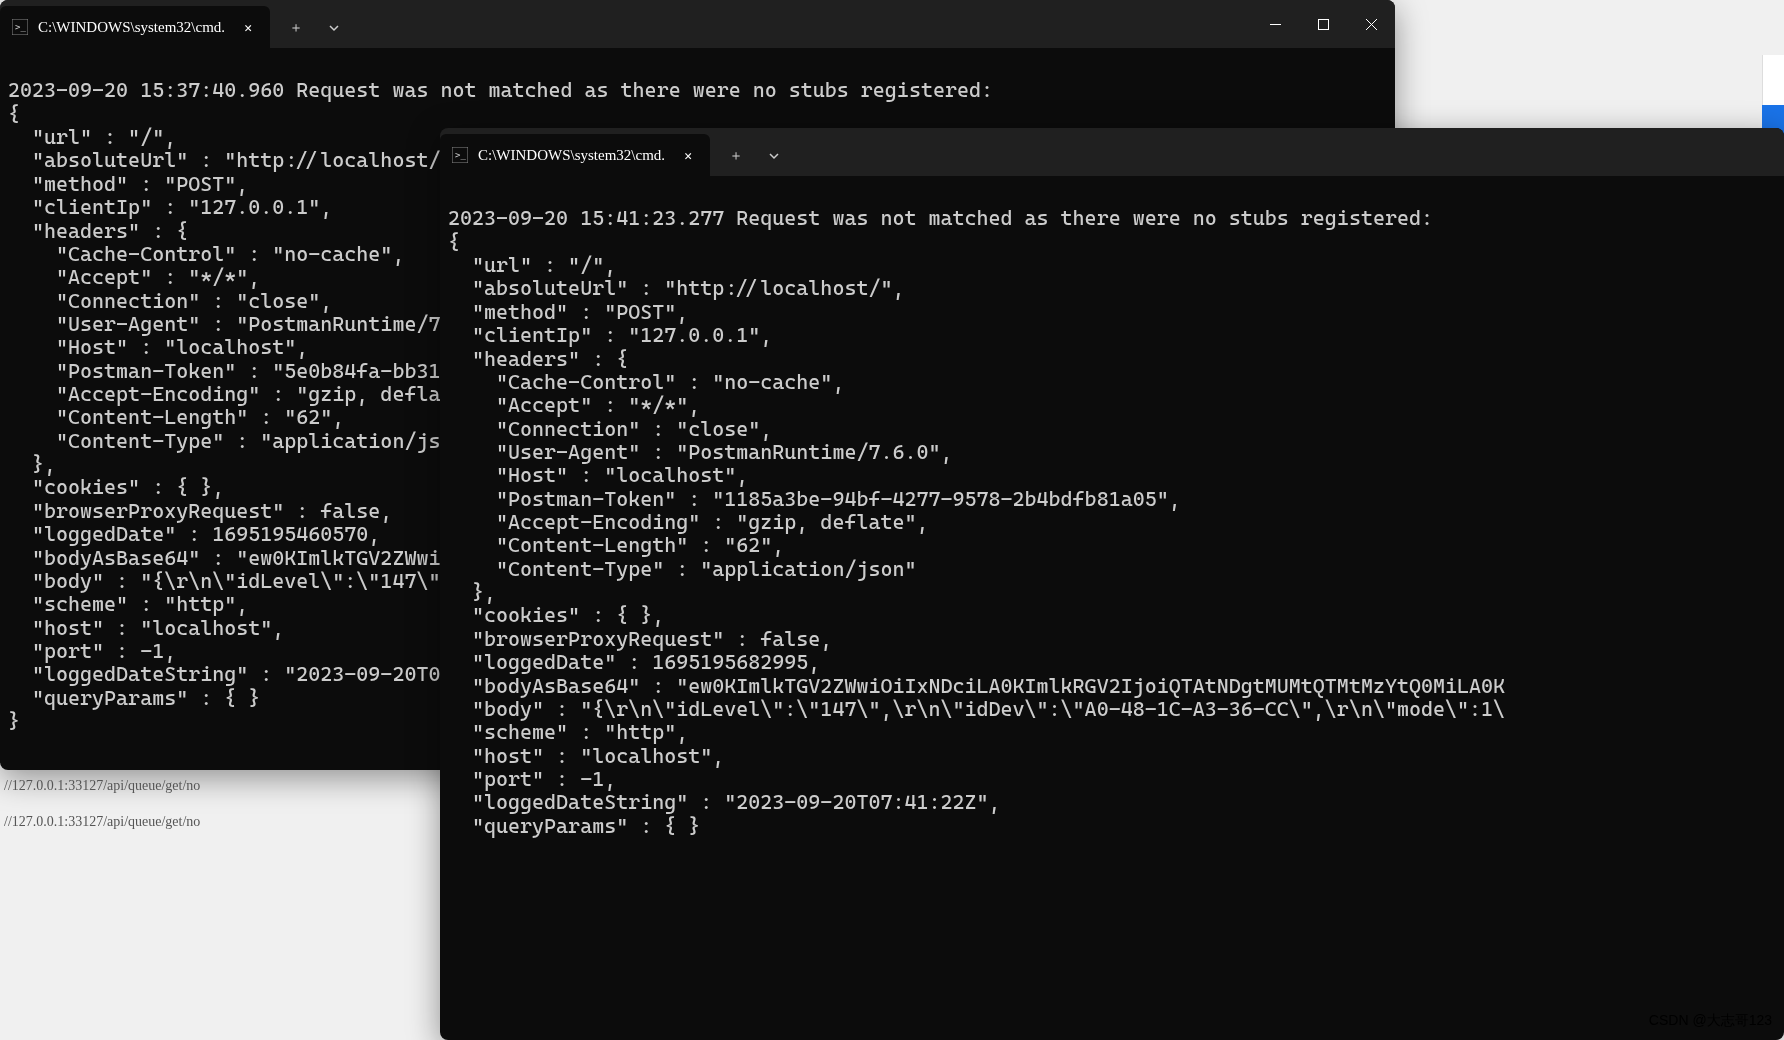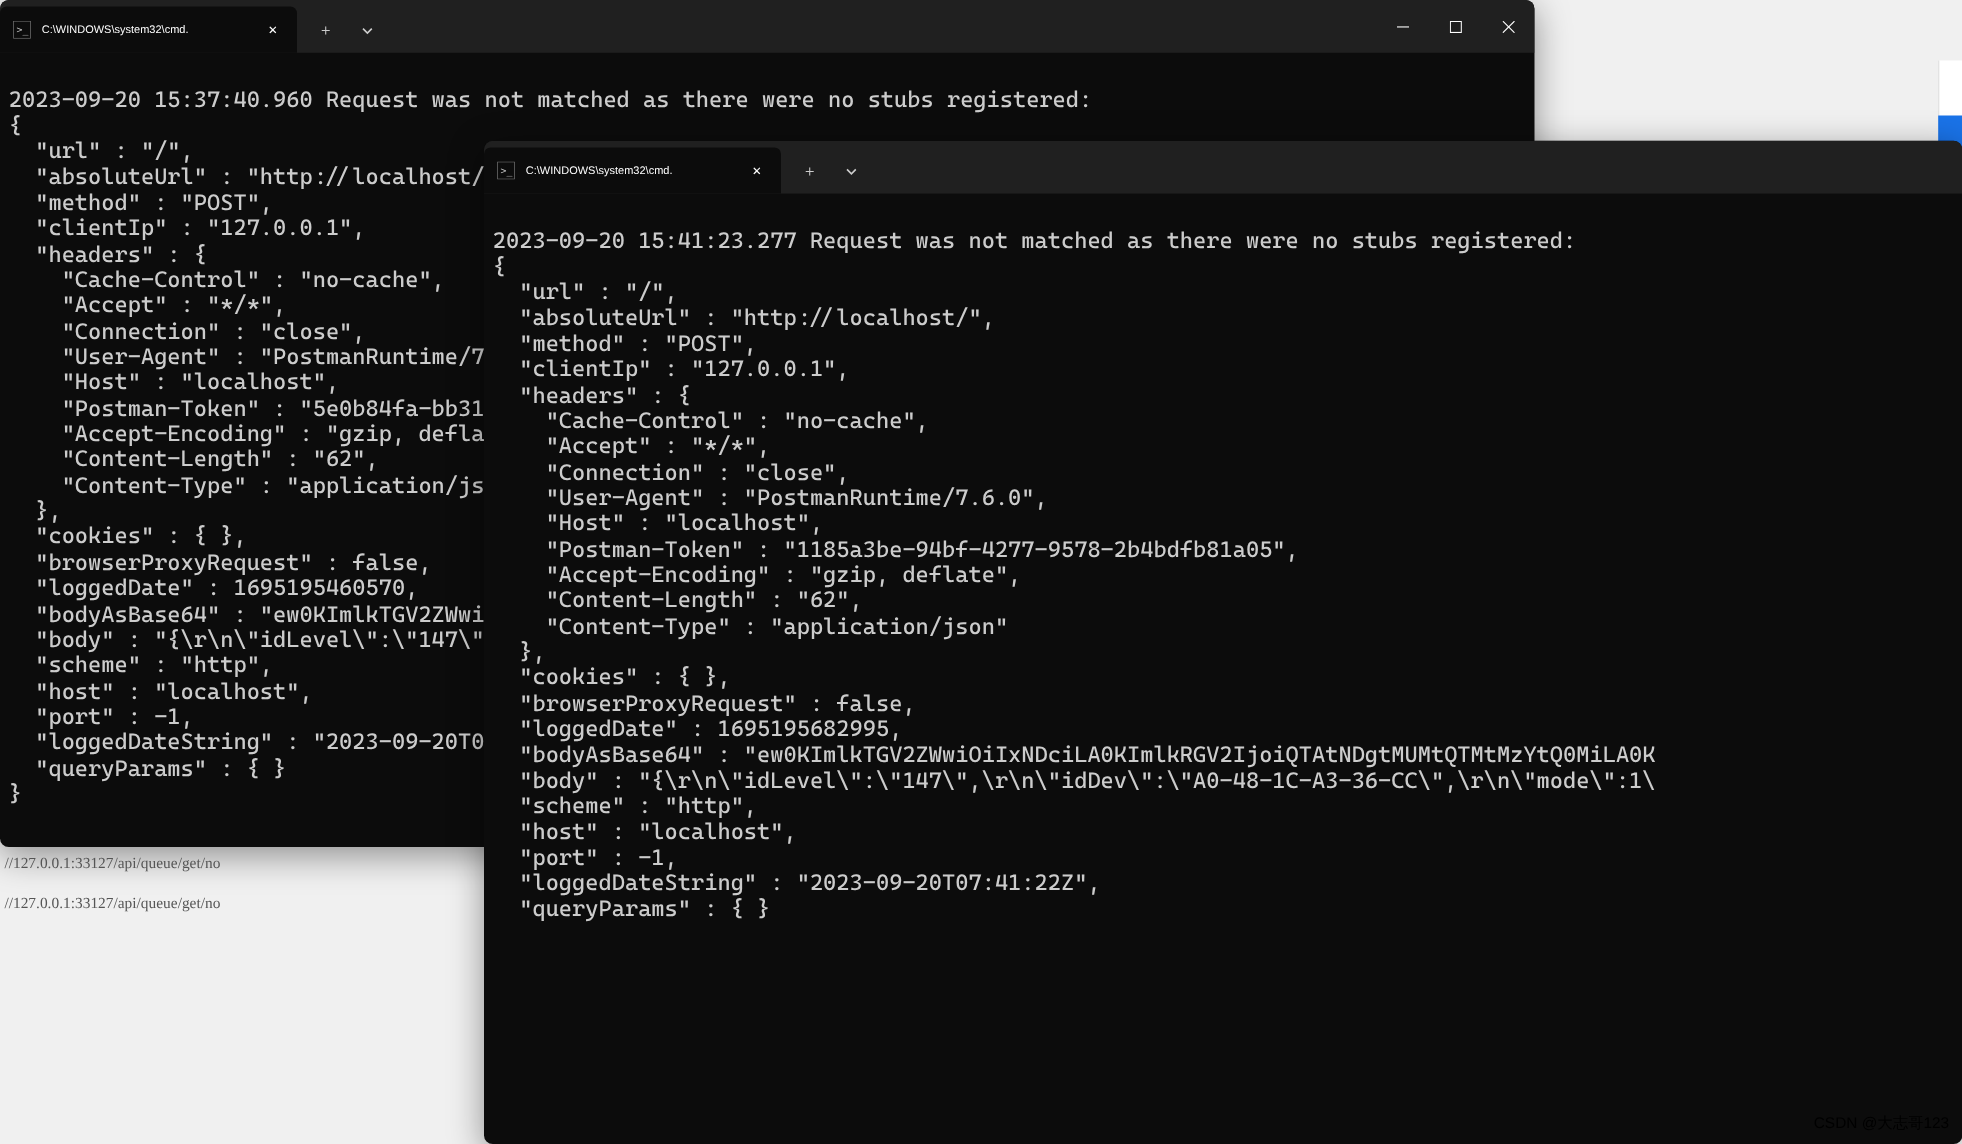--- a/index.html
+++ b/index.html
@@ -52,22 +52,22 @@
   }
   .tab-icon {
     width: 16px;
     height: 16px;
     display: flex;
     align-items: center;
     justify-content: center;
   }
   .tab-title {
     color: #ffffff;
-    font-size: 10px;
-    font-family: Liberation Sans, sans-serif;
+    font-size: 15px;
+    font-family: Liberation Serif, serif;
     flex: 1;
   }
   .tab-close {
     color: #ffffff;
     font-size: 13px;
     padding: 4px 6px;
     cursor: pointer;
     border-radius: 4px;
   }
   .post-tab-controls {

